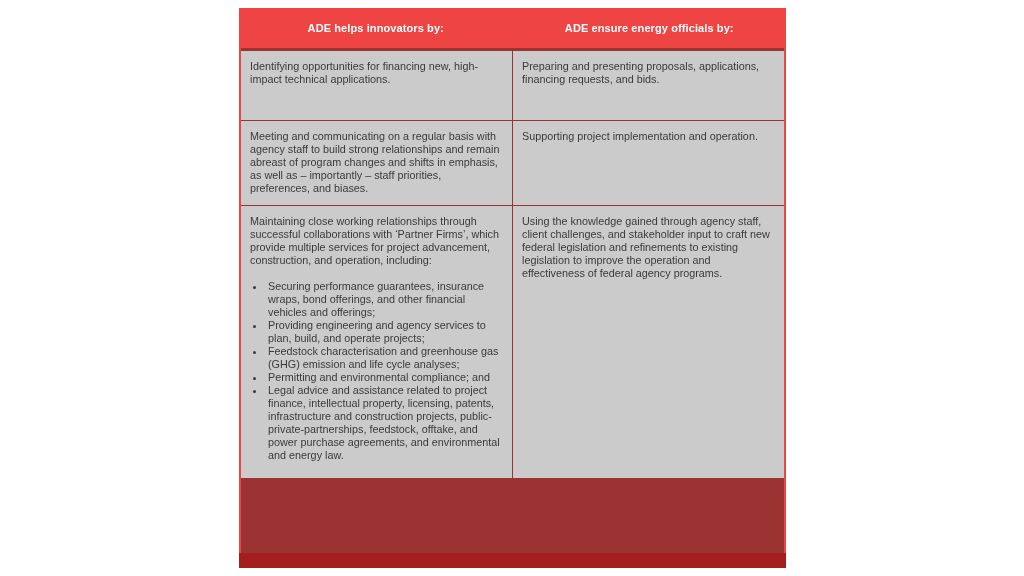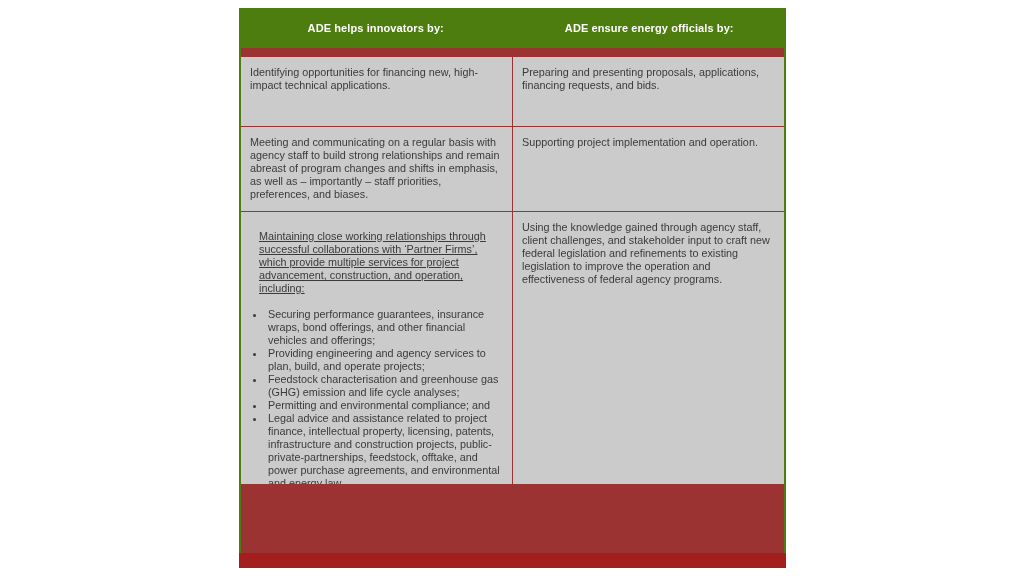--- a/index.html
+++ b/index.html
@@ -16,21 +16,21 @@
     height: 576px;
     background: #ffffff;
     overflow: hidden;
   }
   .ade-table {
     position: absolute;
     left: 239px;
     top: 8px;
     width: 547px;
     height: 560px;
-    background: #4d7c0f;
+    background: #ef4444;
     display: flex;
     flex-direction: column;
     box-sizing: border-box;
   }
   .thead {
     height: 40px;
     flex: 0 0 40px;
     display: flex;
   }
   .th {
@@ -39,41 +39,40 @@
     align-items: center;
     justify-content: center;
     color: #ffffff;
     font-size: 11px;
     font-weight: bold;
     letter-spacing: 0.1px;
   }
   .tgrid {
     flex: 1 1 auto;
     margin: 0 2px;
-    padding-top: 9px;
+    padding-top: 3px;
     display: grid;
     grid-template-columns: 1fr 1fr;
     grid-template-rows: 69px 84px 272px auto;
     gap: 1px;
     background: #9b3333;
     overflow: hidden;
   }
   .cell {
     background: #cbcbcb;
     color: #3a3a3a;
     font-size: 10.8px;
     line-height: 13px;
     padding: 9px 8px 6px 9px;
     overflow: hidden;
     box-sizing: border-box;
   }
   .cell p.intro {
-    margin: 9px;
+    margin: 0;
     padding: 0;
-    text-decoration: underline;
   }
   ul.bullets {
     margin: 13px 0 8px 0;
     padding-left: 16px;
     list-style: disc outside;
   }
   ul.bullets li {
     margin: 0;
     padding-left: 2px;
   }

